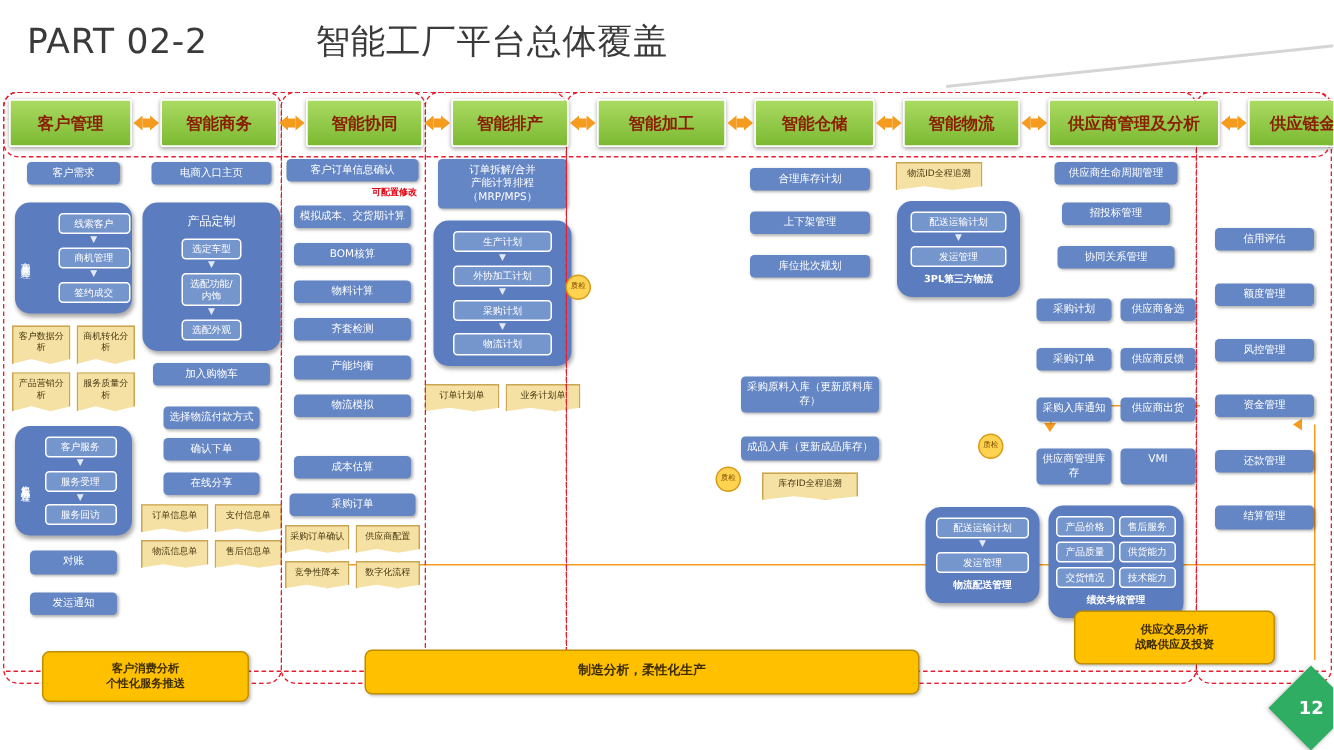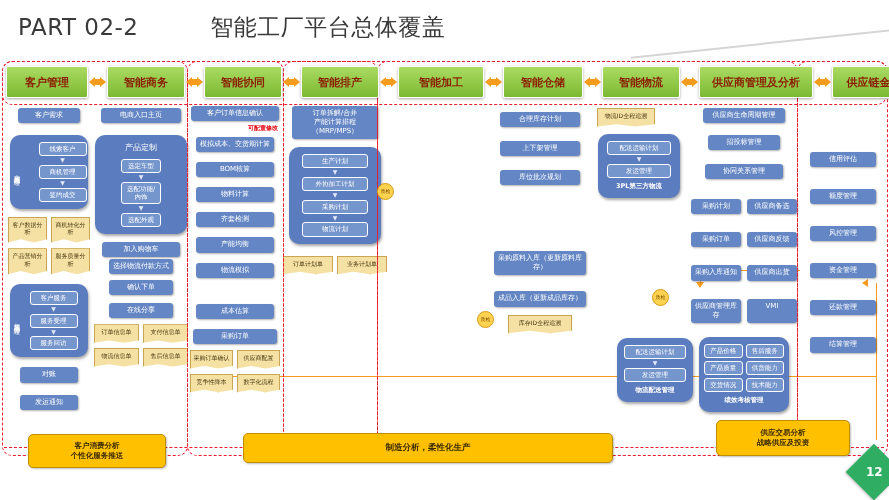--- a/index.html
+++ b/index.html
@@ -184,21 +184,21 @@
         <div class="subcol">
           <div class="inner w40">选定车型</div>
           <div class="va">▼</div>
           <div class="inner w40">选配功能/内饰</div>
           <div class="va">▼</div>
           <div class="inner w40">选配外观</div>
         </div>
       </div>
     </div>
     <div class="box w78" style="margin-top:8px">加入购物车</div>
-    <div class="box w64" style="margin-top:2px">选择物流付款方式</div>
+    <div class="box w64" style="margin-top:14px">选择物流付款方式</div>
     <div class="box w64" style="margin-top:6px">确认下单</div>
     <div class="box w64" style="margin-top:8px">在线分享</div>
     <div class="grid2" style="margin-top:6px">
       <div class="tan">订单信息单</div>
       <div class="tan">支付信息单</div>
       <div class="tan">物流信息单</div>
       <div class="tan">售后信息单</div>
     </div>
   </div>
 
@@ -308,21 +308,21 @@
     <div class="box w66" style="margin-top:22px">结算管理</div>
   </div>
 
   <div class="banner center" style="left:243px;top:433px;width:368px;height:28px">
     <div>制造分析，柔性化生产</div>
   </div>
   <div class="banner" style="left:28px;top:434px;width:136px;height:32px">
     <div>客户消费分析</div>
     <div>个性化服务推送</div>
   </div>
-  <div class="banner" style="left:716px;top:420px;width:132px;height:34px">
+  <div class="banner" style="left:716px;top:407px;width:132px;height:34px">
     <div>供应交易分析</div>
     <div>战略供应及投资</div>
   </div>
 
   <div class="page">
     <span>12</span>
   </div>
 
 </div>
 

